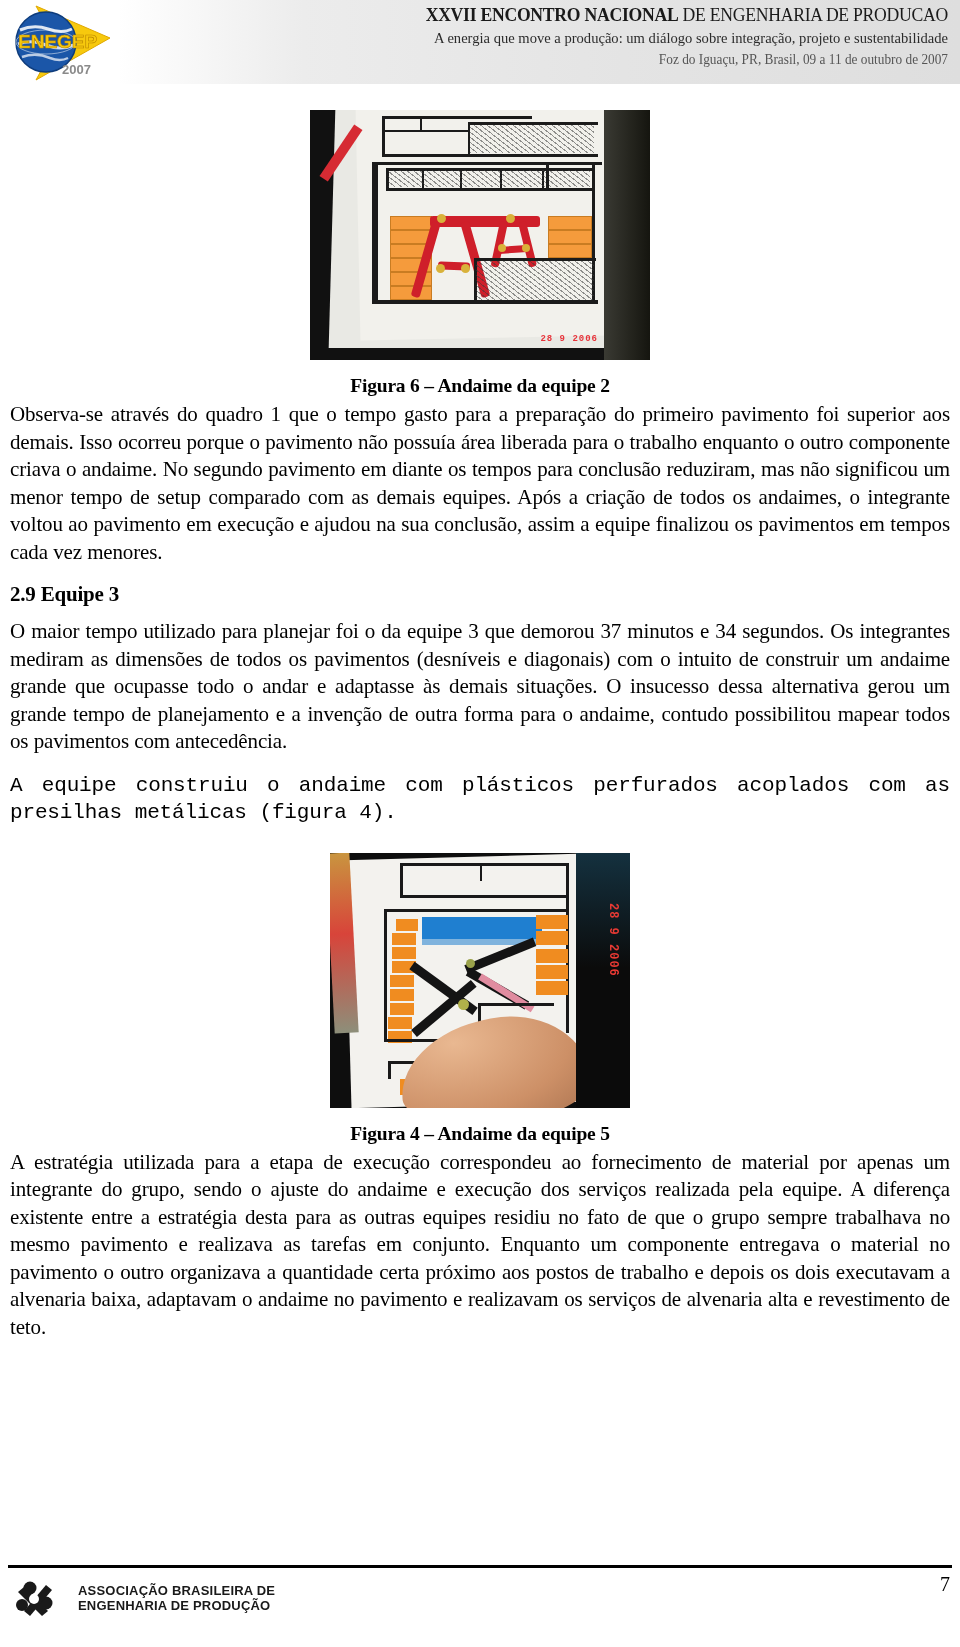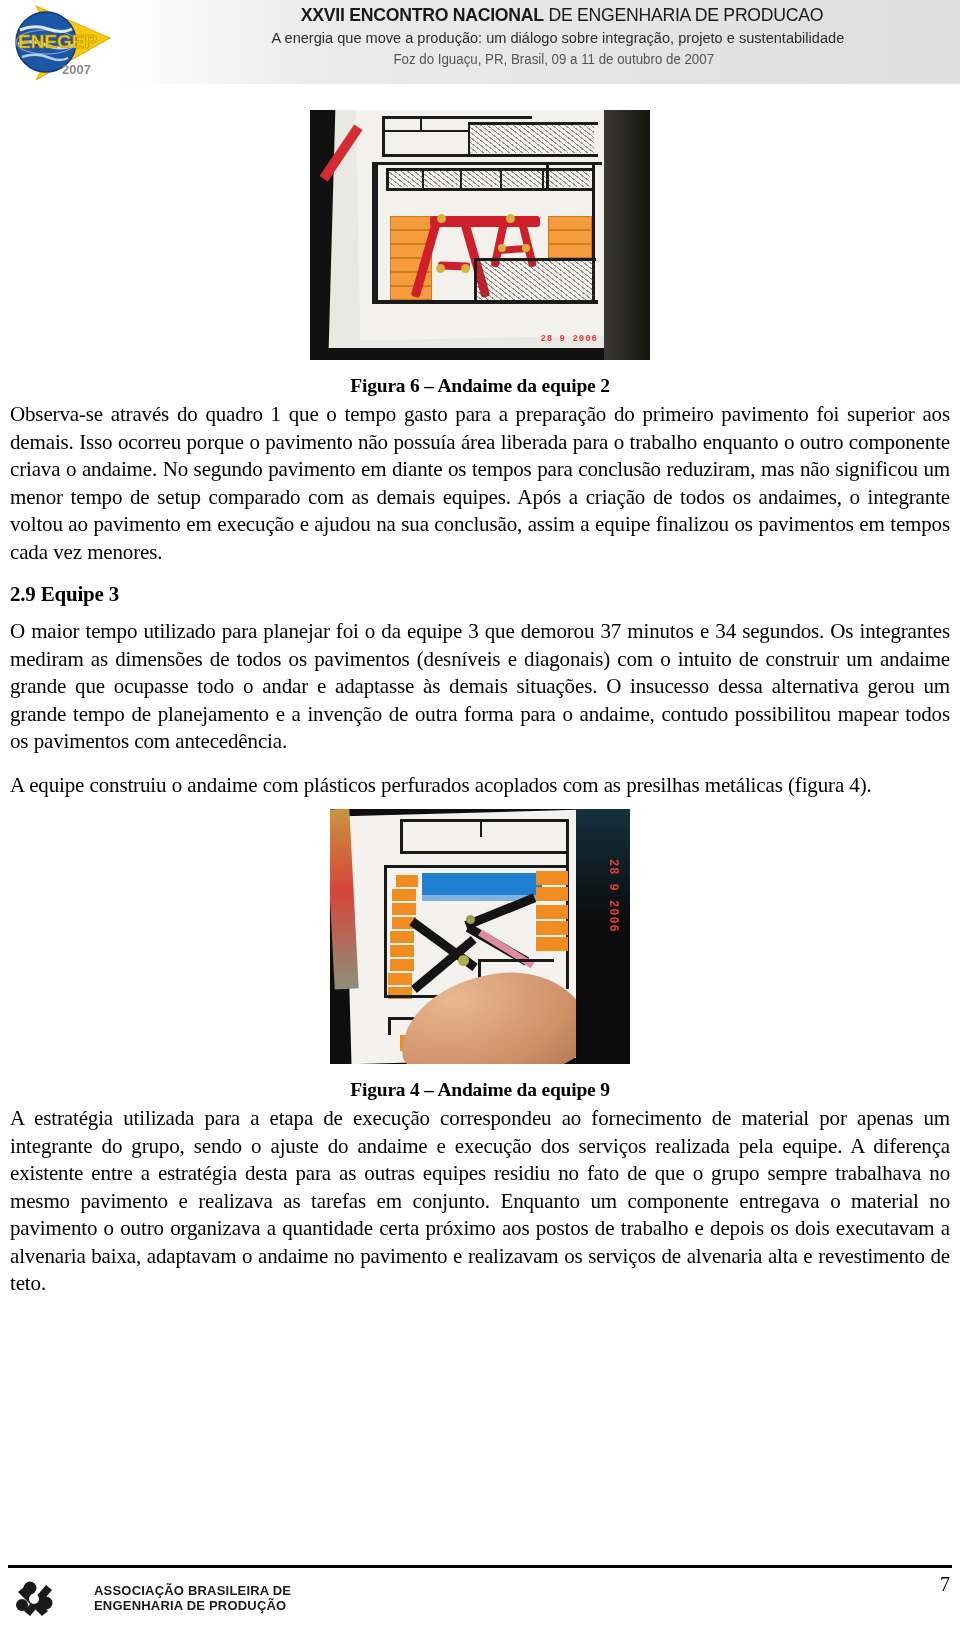--- a/index.html
+++ b/index.html
@@ -27,22 +27,22 @@
     position: absolute;
     left: 118px; top: 0;
     width: 842px;
     height: 84px;
     background: linear-gradient(to right, #ffffff 0%, #ececec 22%, #e4e4e4 60%, #dedede 100%);
   }
   .header-text {
     position: absolute;
     left: 118px; top: 3px;
     width: 830px;
-    text-align: center;
-    font-family: Liberation Sans, sans-serif;
+    text-align: right;
+    font-family: Liberation Serif, serif;
   }
   .hdr-line1 {
     font-size: 19px;
     letter-spacing: -0.3px;
     color: #1a1a1a;
     white-space: nowrap;
     line-height: 24px;
     transform: scaleX(0.93);
     transform-origin: right center;
   }
@@ -92,21 +92,21 @@
   }
 
   p.body {
     font-size: 21px;
     line-height: 27.5px;
     text-align: justify;
     margin: 0 0 16px 0;
     letter-spacing: -0.15px;
     word-spacing: 0.2px;
   }
-  p.tight { margin-bottom: 10px; }
+  p.tight { margin-bottom: 26px; font-family: Liberation Mono, monospace; }
 
   h3.section {
     font-size: 21px;
     font-weight: bold;
     margin: 0 0 11px 0;
     letter-spacing: -0.2px;
   }
 
   
   .photo3 {
@@ -208,21 +208,21 @@
   .footer-rule {
     position:absolute; left:0; top:0; width:944px; height:3px; background:#000;
   }
   .abepro {
     position:absolute; left:8px; top:14px;
     display:flex; align-items:center; gap:10px;
   }
   .abepro-text {
     font-family: "Liberation Sans", sans-serif;
     font-size: 13px; font-weight: bold; line-height: 15px;
-    color:#1a1a1a; letter-spacing: 0.2px; margin-left: 16px;
+    color:#1a1a1a; letter-spacing: 0.2px;
   }
   .page-num {
     position:absolute; right:2px; top:8px;
     font-family:"Liberation Serif", serif; font-size:20px;
   }
 </style>
 </head>
 <body>
 
 <div class="header">
@@ -391,21 +391,21 @@
       <div class="p4-line" style="left:54px; top:186px; width:178px;height:3px;"></div>
       <div class="p4-line" style="left:58px; top:208px; width:170px;height:3px;"></div>
       <div class="p4-line" style="left:58px; top:208px; width:3px; height:18px;"></div>
       <div class="p4-brick" style="left:70px; top:226px; width:22px;height:16px;"></div>
       <div class="p4-blue" style="left:94px; top:224px; width:86px;height:24px;"></div>
 
       <div class="p4-hand"></div>
       <div class="p4-darkright"></div>
       <div class="p4-date">28 9 2006</div>
     </div>
-    <div class="fig-caption">Figura 4 – Andaime da equipe 9</div>
+    <div class="fig-caption">Figura 4 – Andaime da equipe 5</div>
   </div>
 
   <p class="body">A estratégia utilizada para a etapa de execução correspondeu ao fornecimento de material por apenas um integrante do grupo, sendo o ajuste do andaime e execução dos serviços realizada pela equipe. A diferença existente entre a estratégia desta para as outras equipes residiu no fato de que o grupo sempre trabalhava no mesmo pavimento e realizava as tarefas em conjunto. Enquanto um componente entregava o material no pavimento o outro organizava a quantidade certa próximo aos postos de trabalho e depois os dois executavam a alvenaria baixa, adaptavam o andaime no pavimento e realizavam os serviços de alvenaria alta e revestimento de teto.</p>
 </div>
 
 <div class="footer">
   <div class="footer-rule"></div>
 
   <div class="abepro">
     <svg width="52" height="38" viewBox="0 0 52 38">

